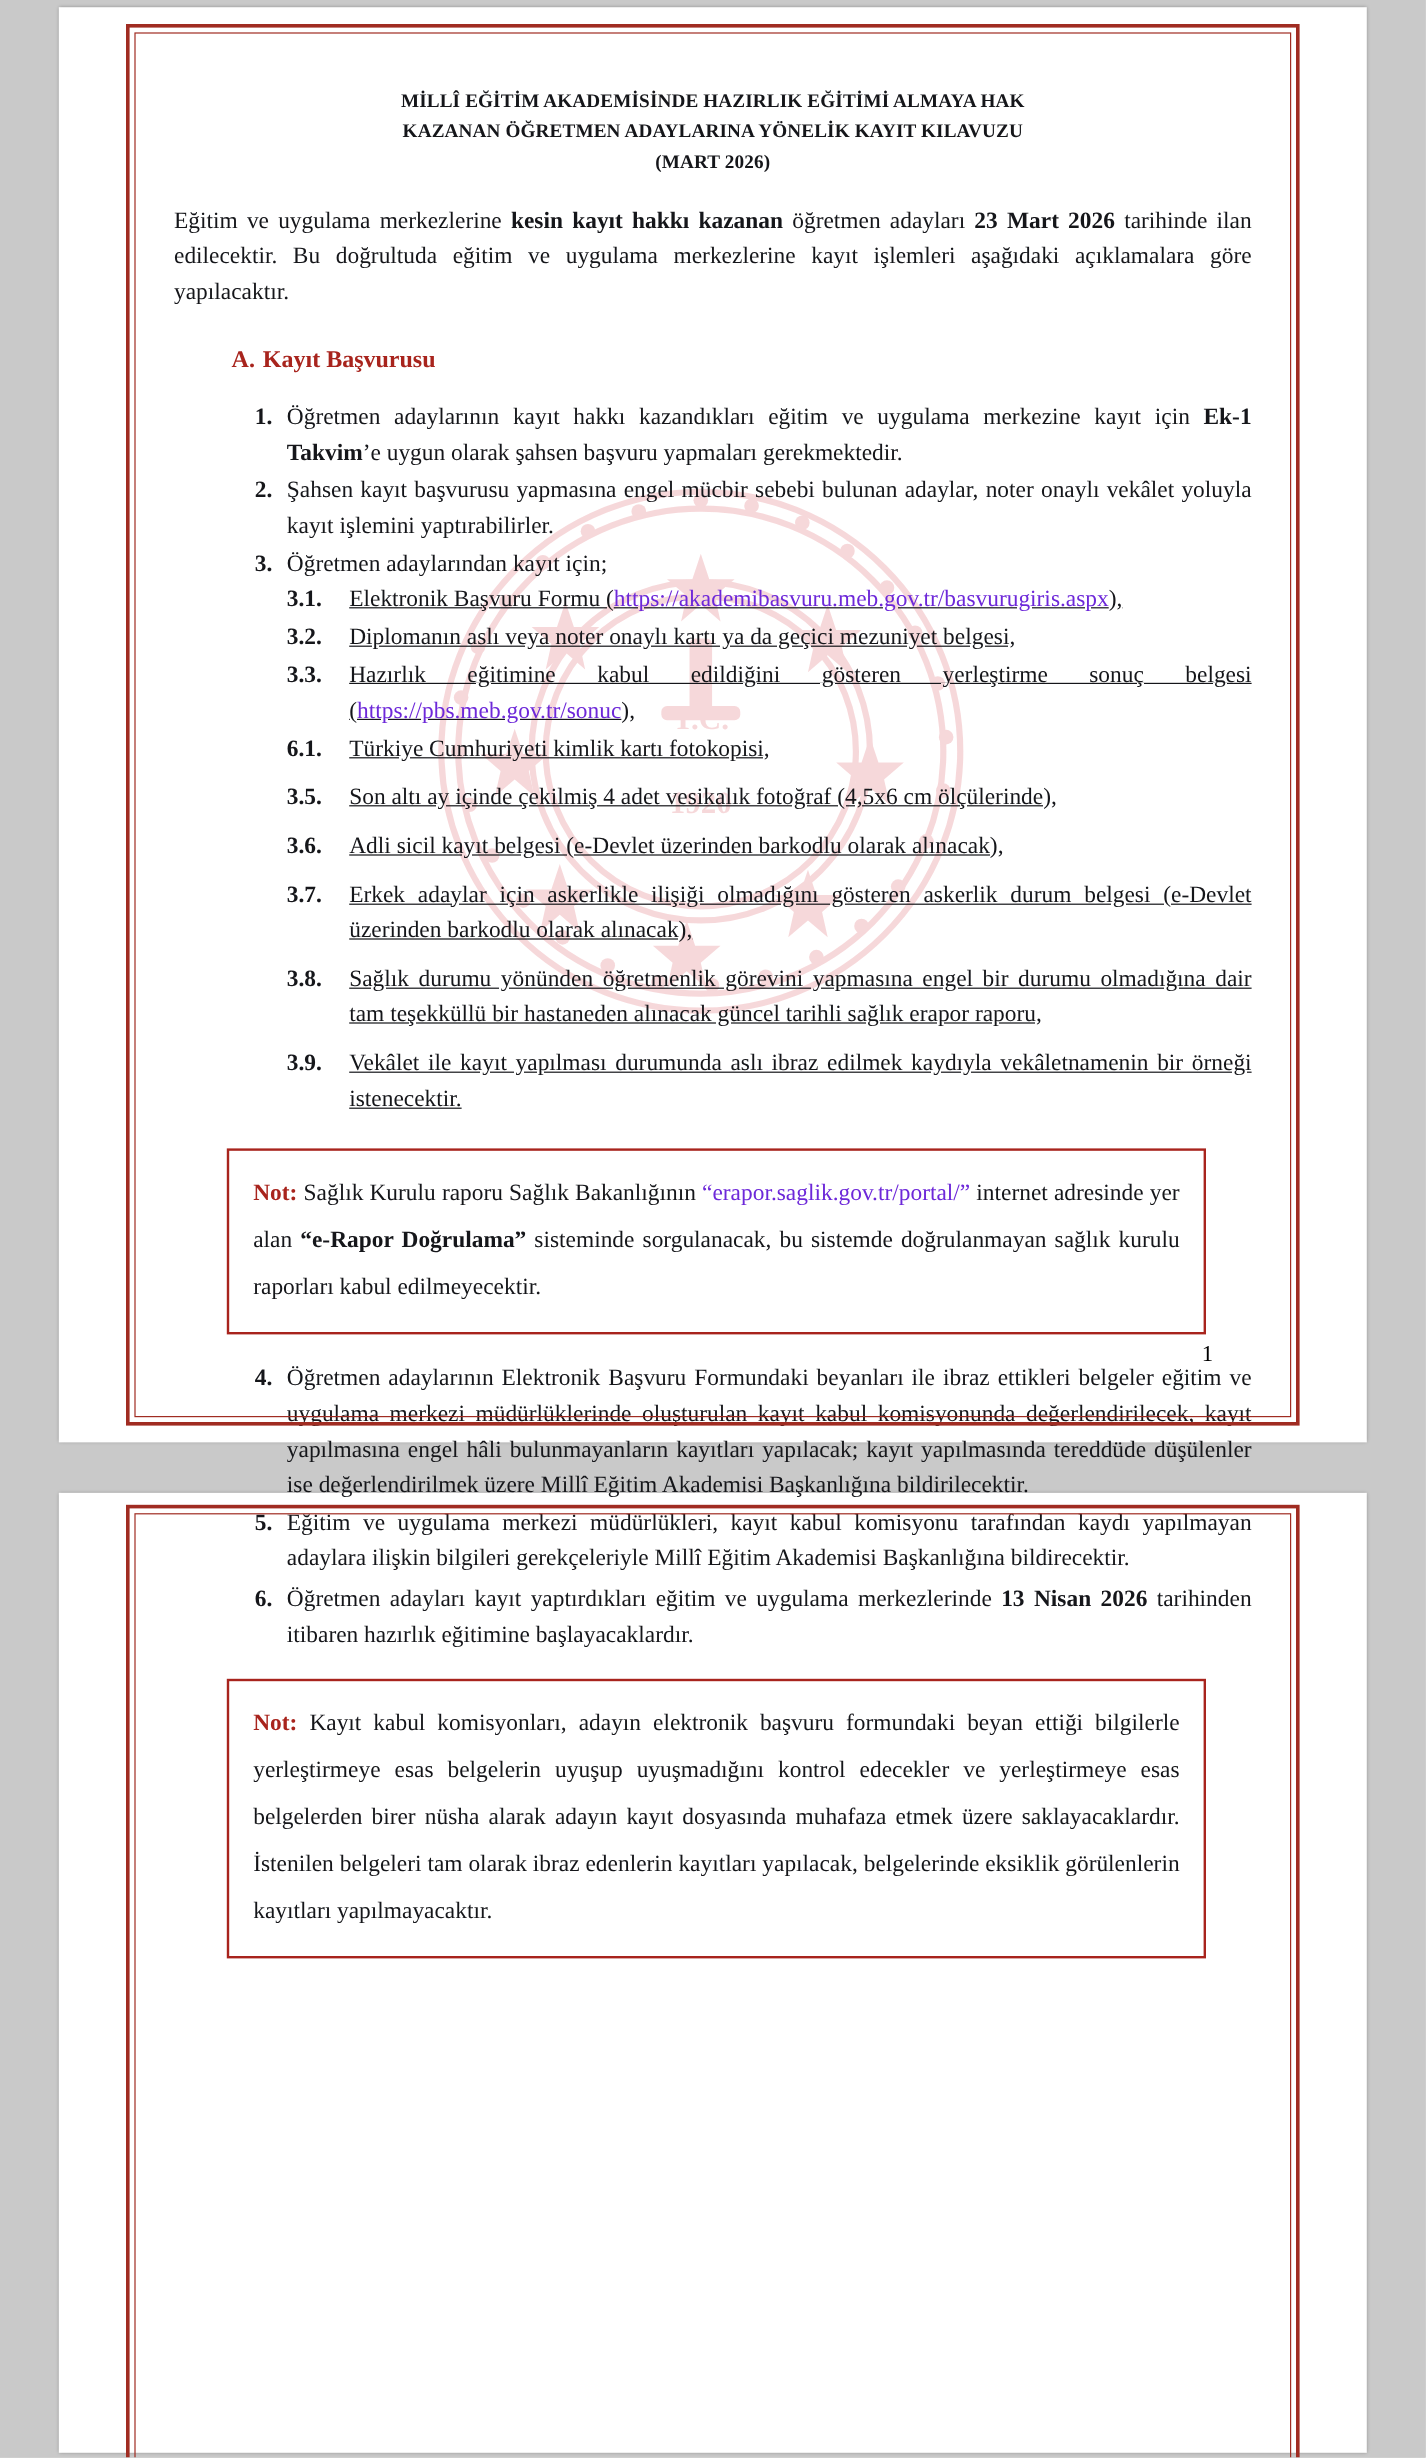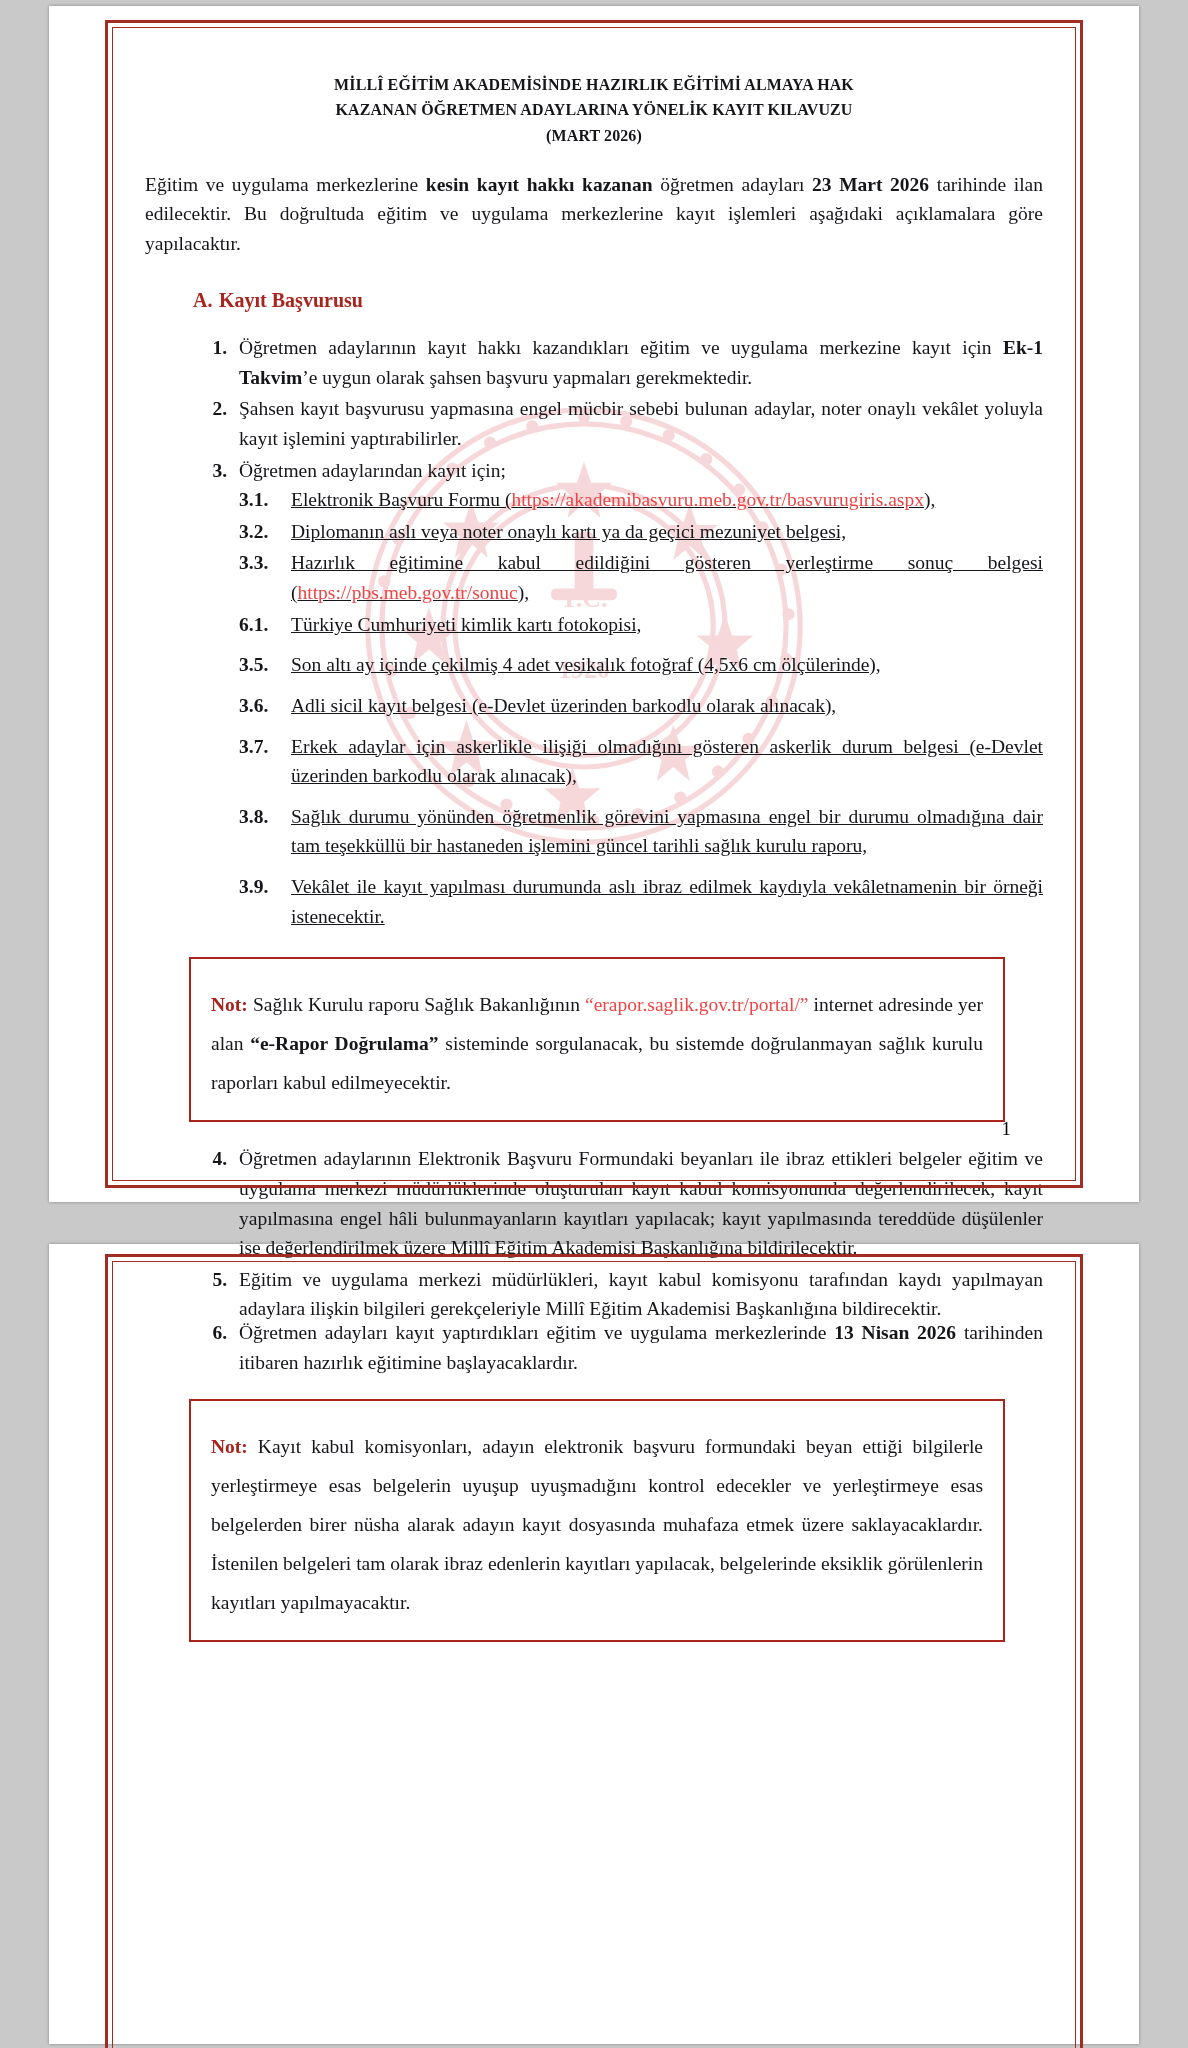--- a/index.html
+++ b/index.html
@@ -110,27 +110,27 @@
     position: relative;
     padding-left: 52px;
     margin: 0 0 2px 0;
     text-align: justify;
   }
   ol.lvl2 > li.loose { margin-bottom: 11px; }
   ol.lvl2 > li > .num {
     position: absolute; left: 0; top: 0;
     font-weight: bold;
   }
-  .url { color: #ef4444; }
+  .url { color: #6d28d9; }
 
   
   .note {
     border: 2.5px solid #a8241d;
     margin: 26px 38px 0 44px;
-    padding: 26px 20px 18px 20px;
+    padding: 16px 20px 18px 20px;
     text-align: justify;
     line-height: 2.0;
     background: #fff;
     position: relative;
     z-index: 4;
   }
   .note .lbl { color: #a8241d; font-weight: bold; }
   .note .q { font-weight: bold; }
 
   .pageno {
@@ -243,21 +243,21 @@
             <li class="loose">
               <span class="num">3.5.</span><span>Son altı ay içinde çekilmiş 4 adet vesikalık fotoğraf (4,5x6 cm ölçülerinde),</span>
             </li>
             <li class="loose">
               <span class="num">3.6.</span><span>Adli sicil kayıt belgesi (e-Devlet üzerinden barkodlu olarak alınacak),</span>
             </li>
             <li class="loose">
               <span class="num">3.7.</span><span>Erkek adaylar için askerlikle ilişiği olmadığını gösteren askerlik durum belgesi (e-Devlet üzerinden barkodlu olarak alınacak),</span>
             </li>
             <li class="loose">
-              <span class="num">3.8.</span><span>Sağlık durumu yönünden öğretmenlik görevini yapmasına engel bir durumu olmadığına dair tam teşekküllü bir hastaneden işlemini güncel tarihli sağlık kurulu raporu,</span>
+              <span class="num">3.8.</span><span>Sağlık durumu yönünden öğretmenlik görevini yapmasına engel bir durumu olmadığına dair tam teşekküllü bir hastaneden alınacak güncel tarihli sağlık erapor raporu,</span>
             </li>
             <li>
               <span class="num">3.9.</span><span>Vekâlet ile kayıt yapılması durumunda aslı ibraz edilmek kaydıyla vekâletnamenin bir örneği istenecektir.</span>
             </li>
           </ol>
         </li>
       </ol>
 
       <div class="note">
         <span class="lbl">Not:</span><span> Sağlık Kurulu raporu Sağlık Bakanlığının </span><span class="url">“erapor.saglik.gov.tr/portal/”</span><span> internet adresinde yer alan </span><span class="q">“e-Rapor Doğrulama”</span><span> sisteminde sorgulanacak, bu sistemde doğrulanmayan sağlık kurulu raporları kabul edilmeyecektir.</span>

